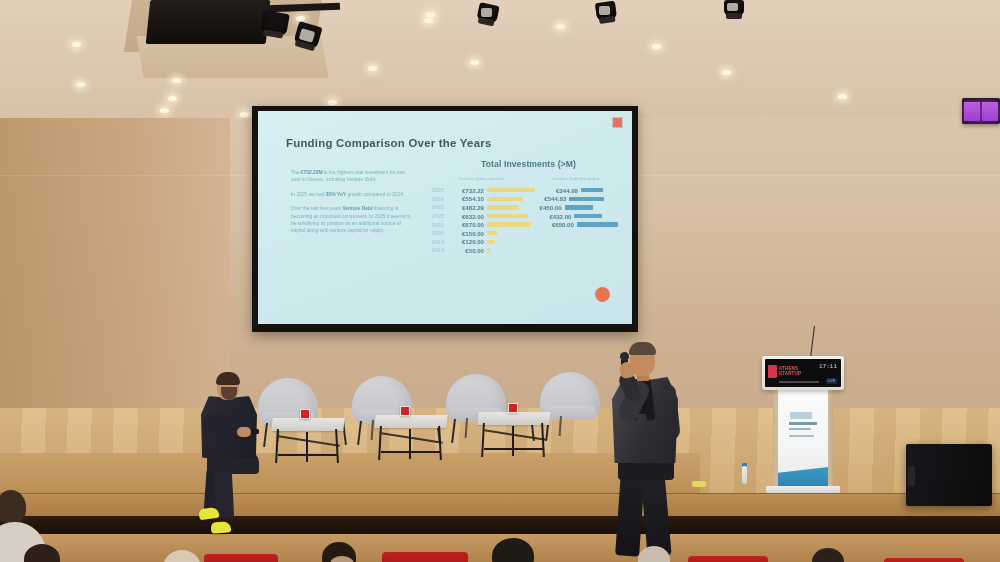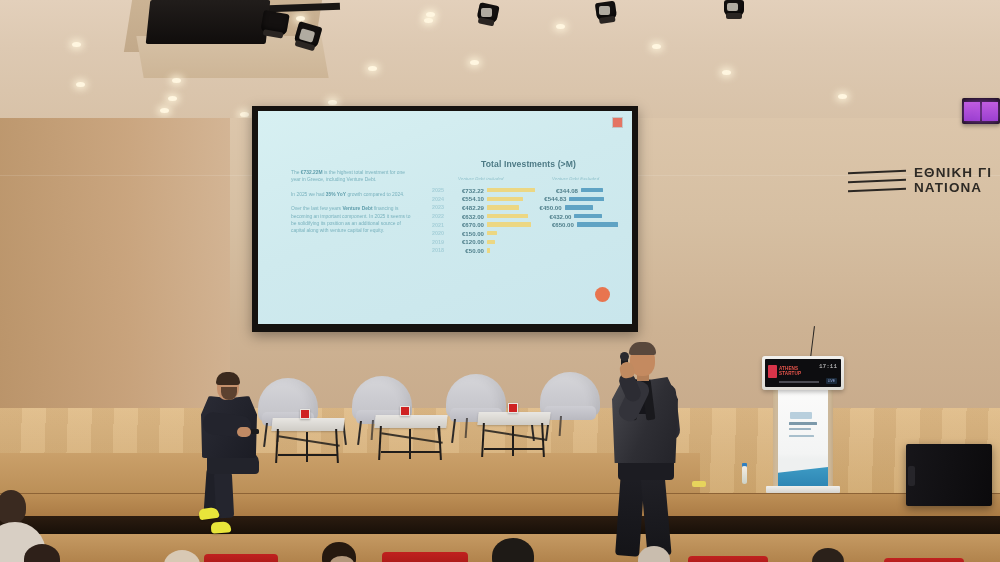--- a/index.html
+++ b/index.html
@@ -529,40 +529,30 @@
 
   <div class="wall"></div>
   <div class="wall-left-dark"></div>
   <div class="wall-band"></div>
 
   <div class="led-panel">
     <div class="led-cell" style="left:2px;"></div>
     <div class="led-cell" style="left:20px;"></div>
   </div>
 
-  <div class="signage">
-    <div class="sig-lines">
-      <div class="sig-line"></div>
-        <div class="sig-line"></div>
-        <div class="sig-line"></div>
-    </div>
-    <div class="sig-text">
-      <div>ΕΘΝΙΚΗ ΓΙ</div>
-      <div>NATIONA</div>
-    </div>
-  </div>
 
   <div class="wall-outlet" style="left:690px;top:408px;"></div>
   <div class="wall-outlet" style="left:752px;top:414px;"></div>
 
   <div class="screen-frame">
     <div class="slide">
 
       <div class="slide-logo"></div>
 
+      <div class="slide-title">Funding Comparison Over the Years</div>
 
       <div class="slide-body">
         <p><span>The </span><b>€732.22M</b><span> is the highest total investment for one year in Greece, including Venture Debt.</span></p>
         <p><span>In 2025 we had </span><b>35% YoY</b><span> growth compared to 2024.</span></p>
         <p><span>Over the last few years </span><b>Venture Debt</b><span> financing is becoming an important component. In 2025 it seems to be solidifying its position as an additional source of capital along with venture capital for equity.</span></p>
       </div>
 
       <div class="chart-wrap">
         <div class="chart-title">Total Investments (&gt;M)</div>
         <div class="chart-heads">

